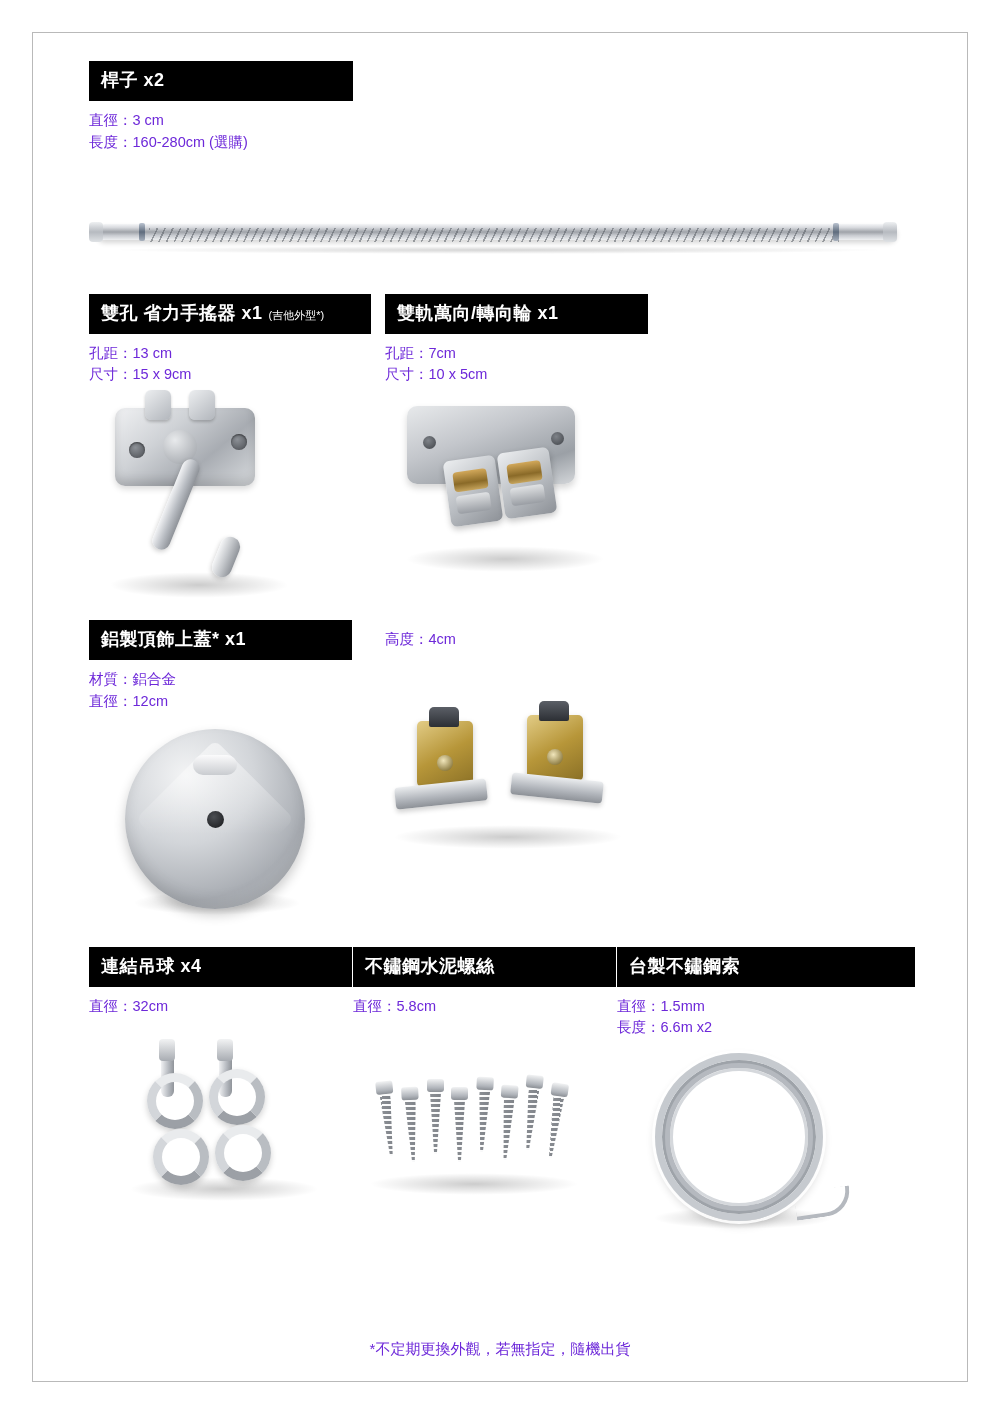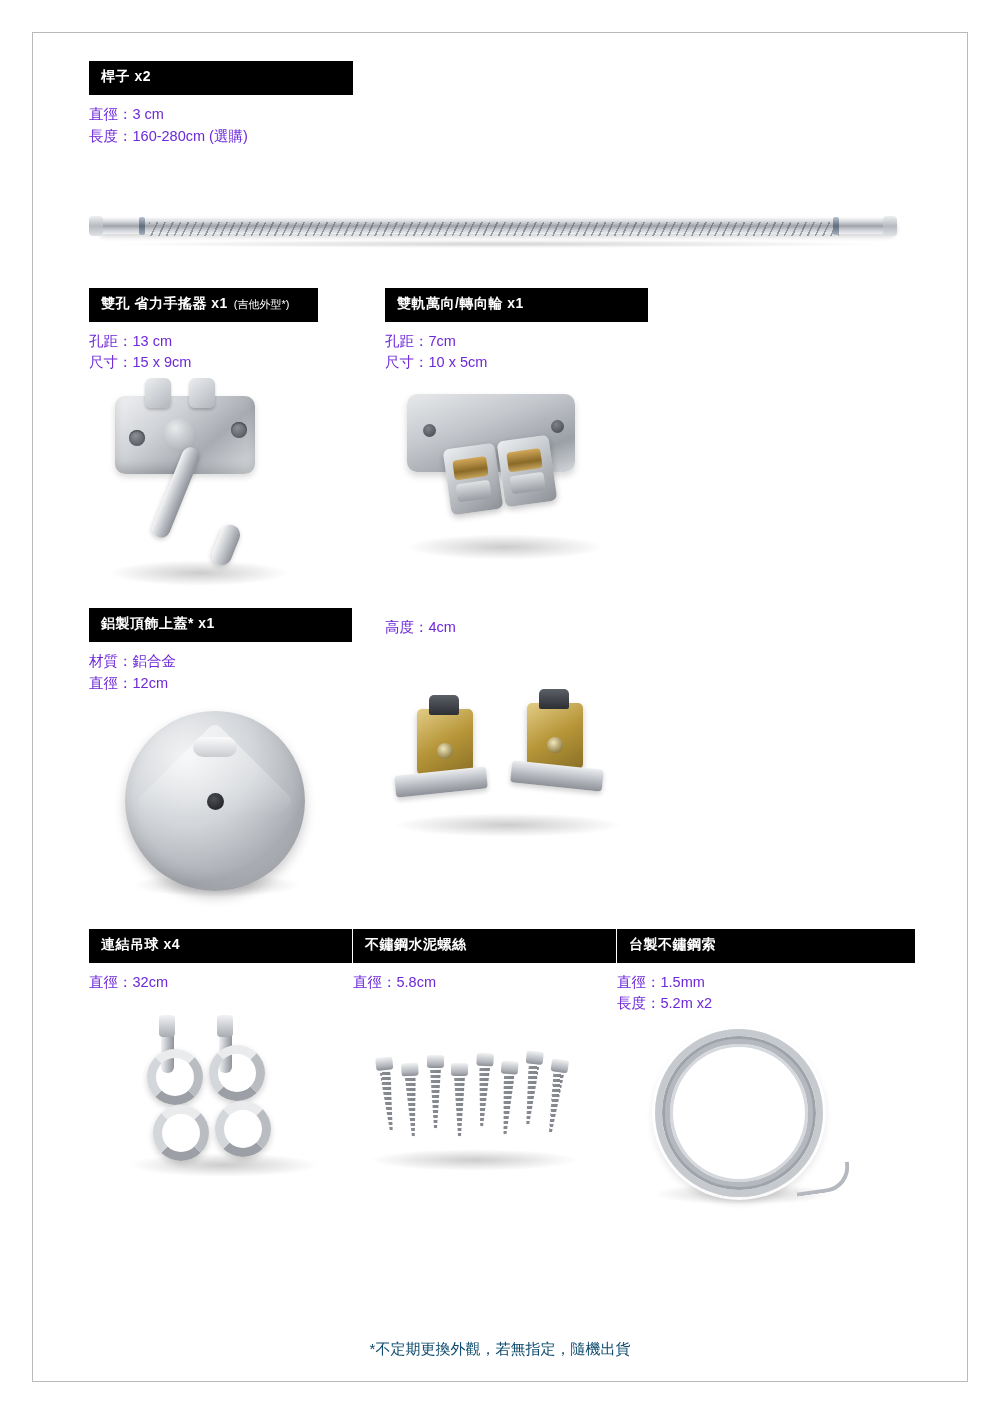--- a/index.html
+++ b/index.html
@@ -33,21 +33,21 @@
 
   
   .bar {
     background: #000;
     color: #fff;
     display: flex;
     align-items: baseline;
     padding: 7px 12px 9px 12px;
   }
   .bar .title {
-    font-size: 14px;
+    font-size: 18px;
     font-weight: bold;
     letter-spacing: .5px;
   }
   .bar .sub {
     font-size: 11px;
     margin-left: 6px;
     font-weight: normal;
   }
   .specs {
     margin-top: 9px;
@@ -295,21 +295,21 @@
     border-radius: 0 0 26px 0;
     transform: rotate(-8deg);
   }
 
   .footnote {
     position: absolute;
     left: 0; right: 0;
     top: 1307px;
     text-align: center;
     font-size: 15px;
-    color: #0c4a6e;
+    color: #6d28d9;
   }
 </style>
 </head>
 <body>
 
 <div class="page">
   <div class="inner">
 
     <div class="section">
       <div class="row">
@@ -332,21 +332,21 @@
             <div class="pole-cap right"></div>
           </div>
         </div>
       </div>
     </div>
 
     <div class="section">
       <div class="row">
 
         <div class="col-half">
-          <div class="bar" style="width:229px">
+          <div class="bar" style="width:282px">
             <span class="title">雙孔 省力手搖器 x1</span>
             <span class="sub">(吉他外型*)</span>
           </div>
           <div class="specs">
             <div>孔距：13 cm</div>
             <div>尺寸：15 x 9cm</div>
           </div>
           <div class="art-box">
             <div class="shadow-ell" style="left:20px; top:186px; width:180px; height:26px;"></div>
             <div class="winder-body"></div>
@@ -500,21 +500,21 @@
           </div>
         </div>
 
         <div class="col-third">
           <div class="bar" style="width:298px">
             <span class="title">台製不鏽鋼索</span>
             <span class="sub"></span>
           </div>
           <div class="specs">
             <div>直徑：1.5mm</div>
-            <div>長度：5.2m x2</div>
+            <div>長度：6.6m x2</div>
           </div>
           <div class="art-box" style="height:200px">
             <div class="shadow-ell" style="left:36px; top:168px; width:180px; height:22px;"></div>
             <div class="coil"></div>
             <div class="coil inner2"></div>
             <div class="coil-tail"></div>
           </div>
         </div>
 
       </div>

